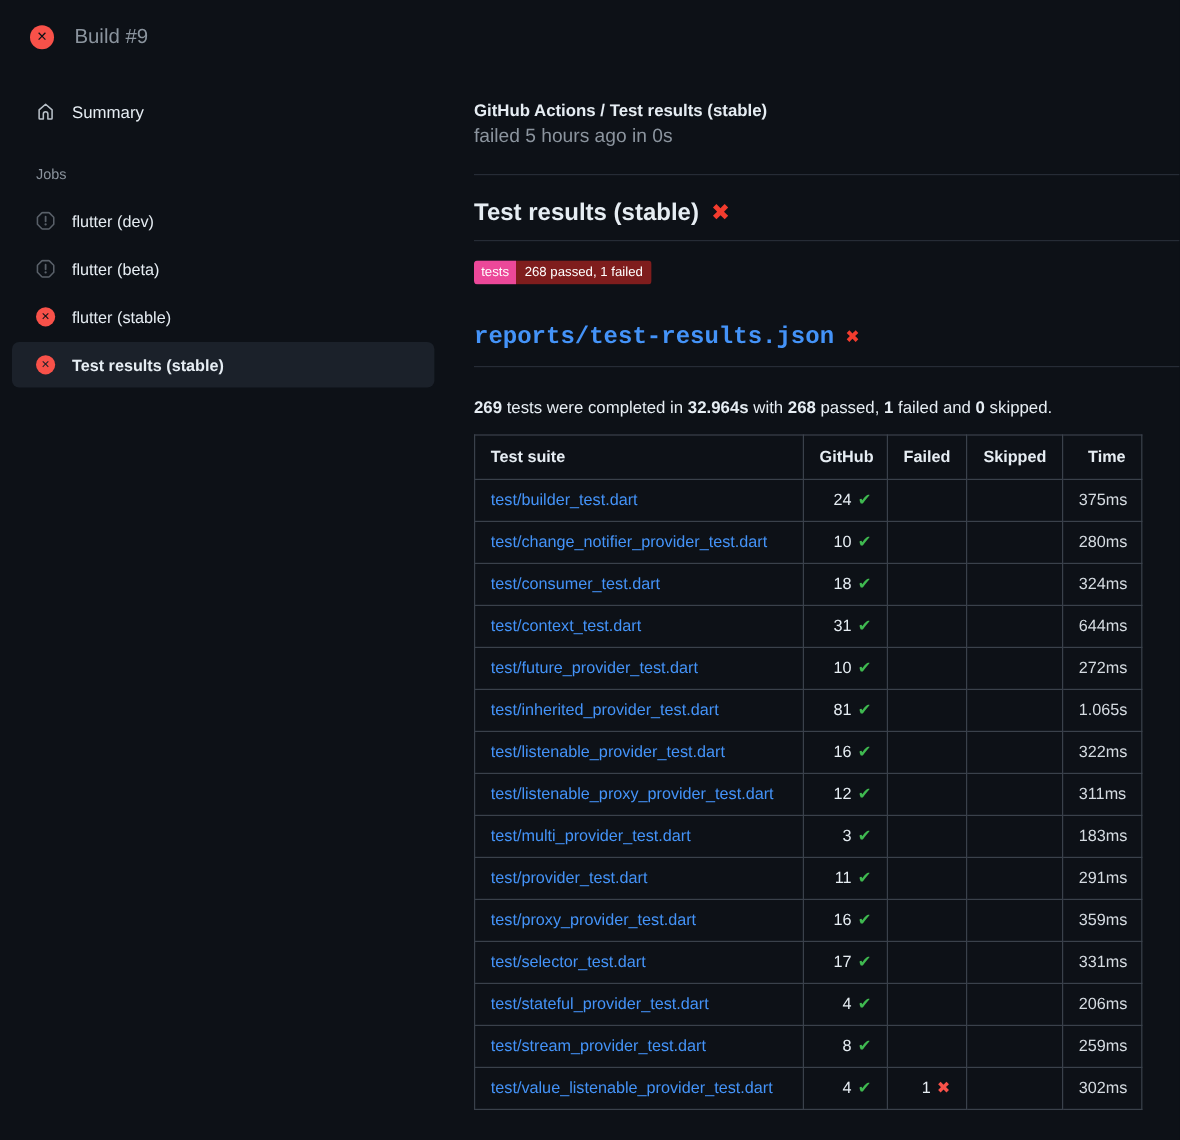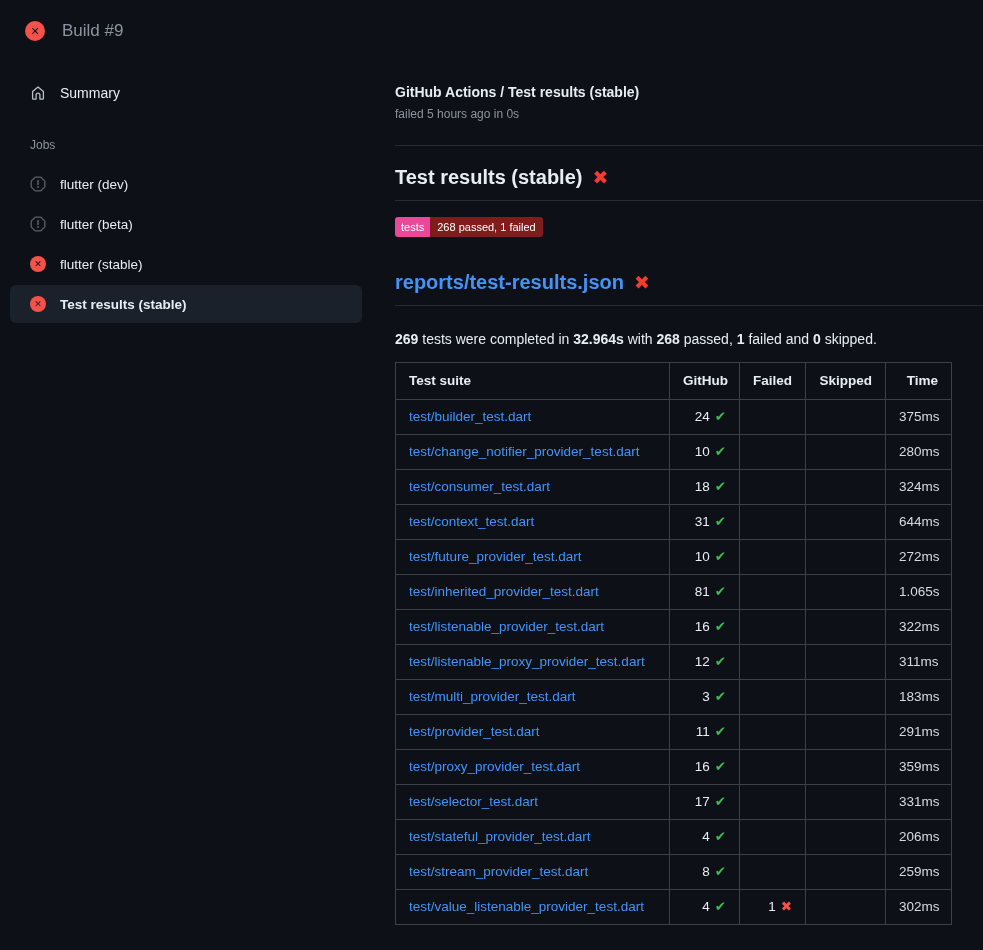--- a/index.html
+++ b/index.html
@@ -45,39 +45,39 @@
   .job-item.selected { background:#1b212a; font-weight:bold; }
   .x-circle {
     width:16px; height:16px; border-radius:50%; background:#f85149;
     display:flex; align-items:center; justify-content:center;
     color:#0d1117; font-size:9px; font-weight:bold; line-height:1; flex:0 0 auto;
   }
   .job-item.selected .x-circle { color:#1b212a; }
 
   
   .breadcrumb { font-size:14px; font-weight:bold; color:#e6edf3; line-height:20px; }
-  .run-meta { font-size:12px; color:#8b949e; line-height:18px; margin-top:3px; }
+  .run-meta { font-size:16px; color:#8b949e; line-height:18px; margin-top:3px; }
   .divider { border:0; border-top:1px solid #262c36; margin-top:22px; }
 
   h1.section-title {
     margin-top:17px; font-size:20px; font-weight:bold; color:#e6edf3;
     padding-bottom:9px; border-bottom:1px solid #262c36;
     display:flex; align-items:center; gap:10px; line-height:28px;
   }
   .heading-x { color:#f23c2e; font-weight:bold; font-size:19px; line-height:1; }
 
   .badge { display:inline-flex; margin-top:16px; font-size:11px; line-height:1;
     border-radius:3px; overflow:hidden; font-weight:400; }
   .badge .b-label { background:#ec4899; color:#ffffff; padding:5px 6px 4px; }
   .badge .b-value { background:#7f1d1d; color:#ffffff; padding:5px 7px 4px; }
 
   h2.report-title {
     margin-top:31px; font-size:20px; font-weight:bold;
     padding-bottom:9px; border-bottom:1px solid #262c36;
-    display:flex; align-items:center; gap:10px; line-height:28px;
+    display:flex; align-items:center; gap:10px; line-height:28px;font-family:Liberation Mono, monospace;
   }
   h2.report-title a { color:#4493f8; text-decoration:none; cursor:pointer; }
 
   .summary-line { margin-top:23px; font-size:14px; color:#e6edf3; line-height:20px; }
   .summary-line b { font-weight:bold; }
 
   
   table.results {
     margin-top:13px; border-collapse:collapse; width:556px;
     font-size:13.5px; table-layout:fixed;

